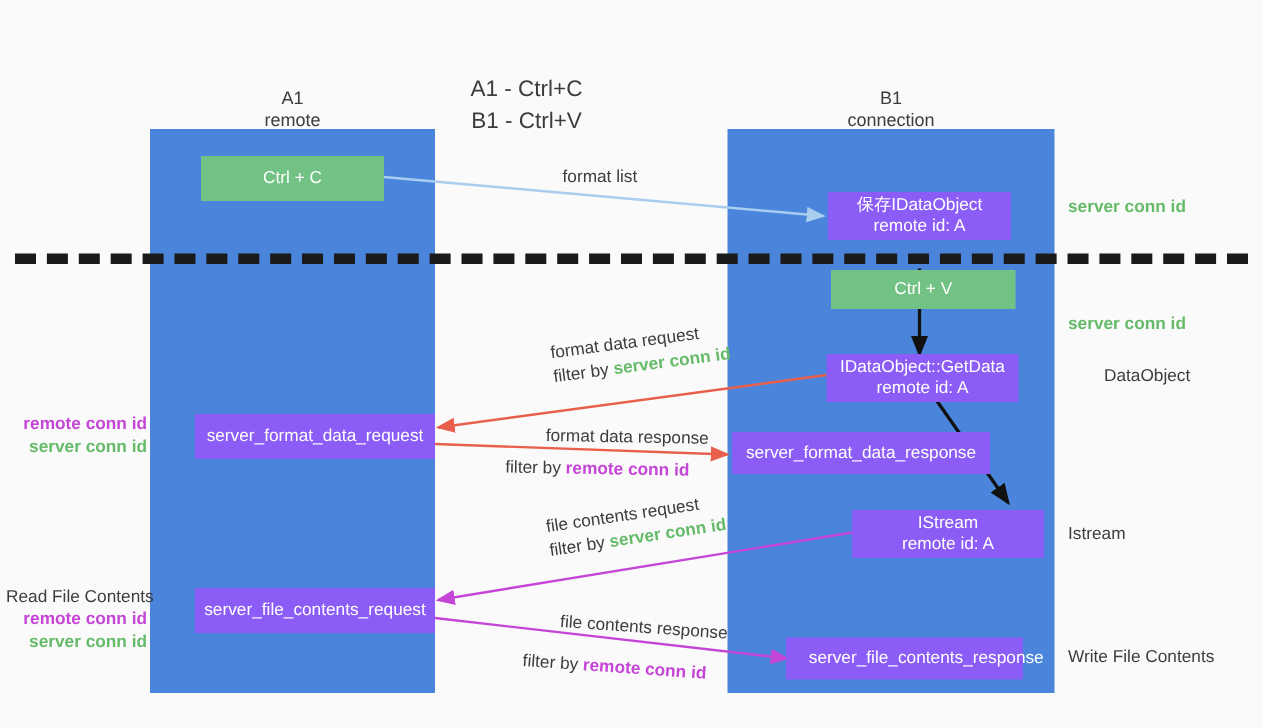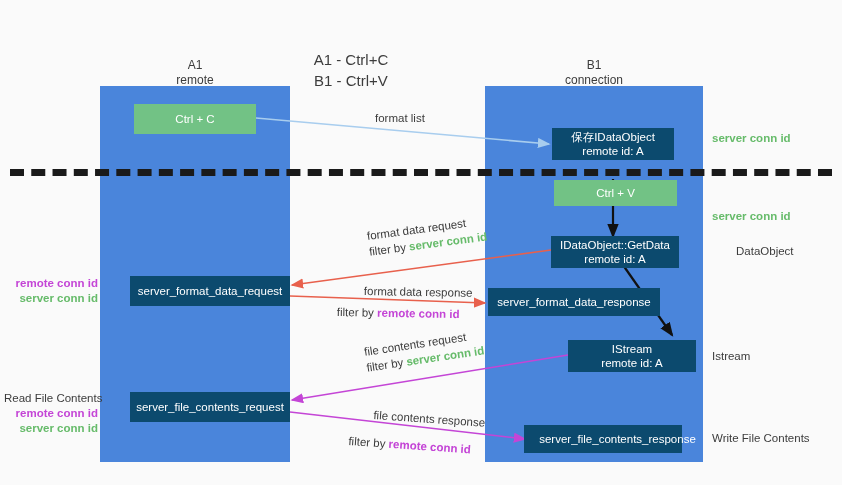--- a/index.html
+++ b/index.html
@@ -69,21 +69,21 @@
     align-items: center;
     justify-content: center;
     color: #ffffff;
     font-size: 11.5px;
     line-height: 14px;
     text-align: center;
     z-index: 4;
     padding: 0 4px;
   }
   .node.green { background: #72c285; }
-  .node.orange { background: #0c4a6e; }
+  .node.orange { background: #8b5cf6; }
   .node .line2 { display: block; }
 
   
   .annot {
     position: absolute;
     font-size: 11.5px;
     line-height: 15px;
     z-index: 6;
     white-space: nowrap;
   }

